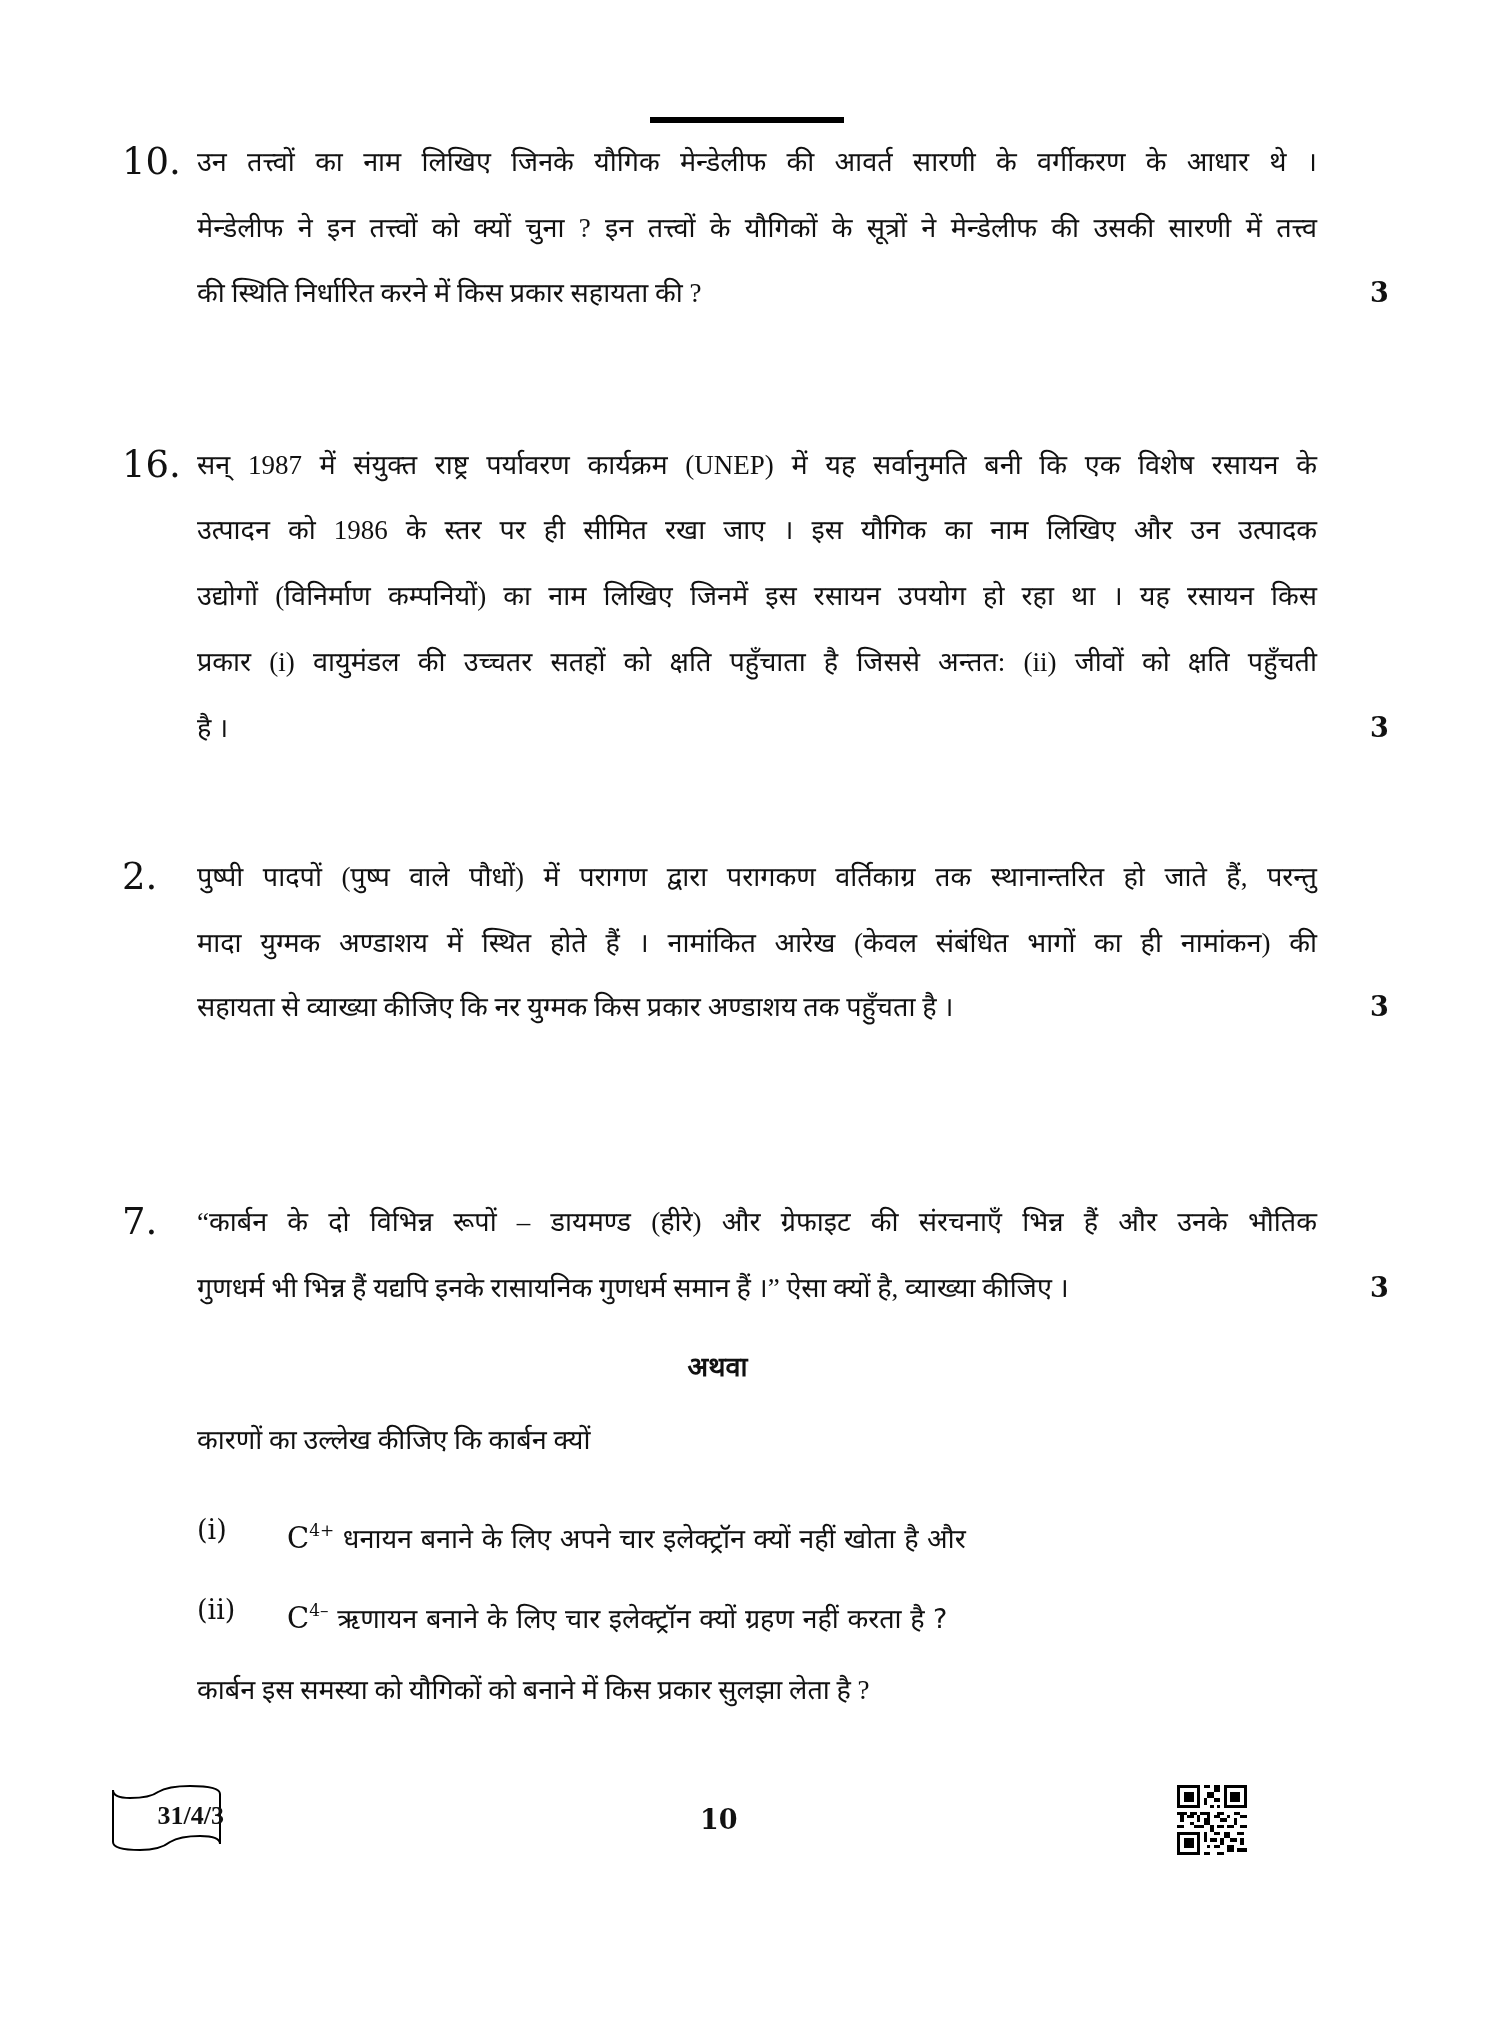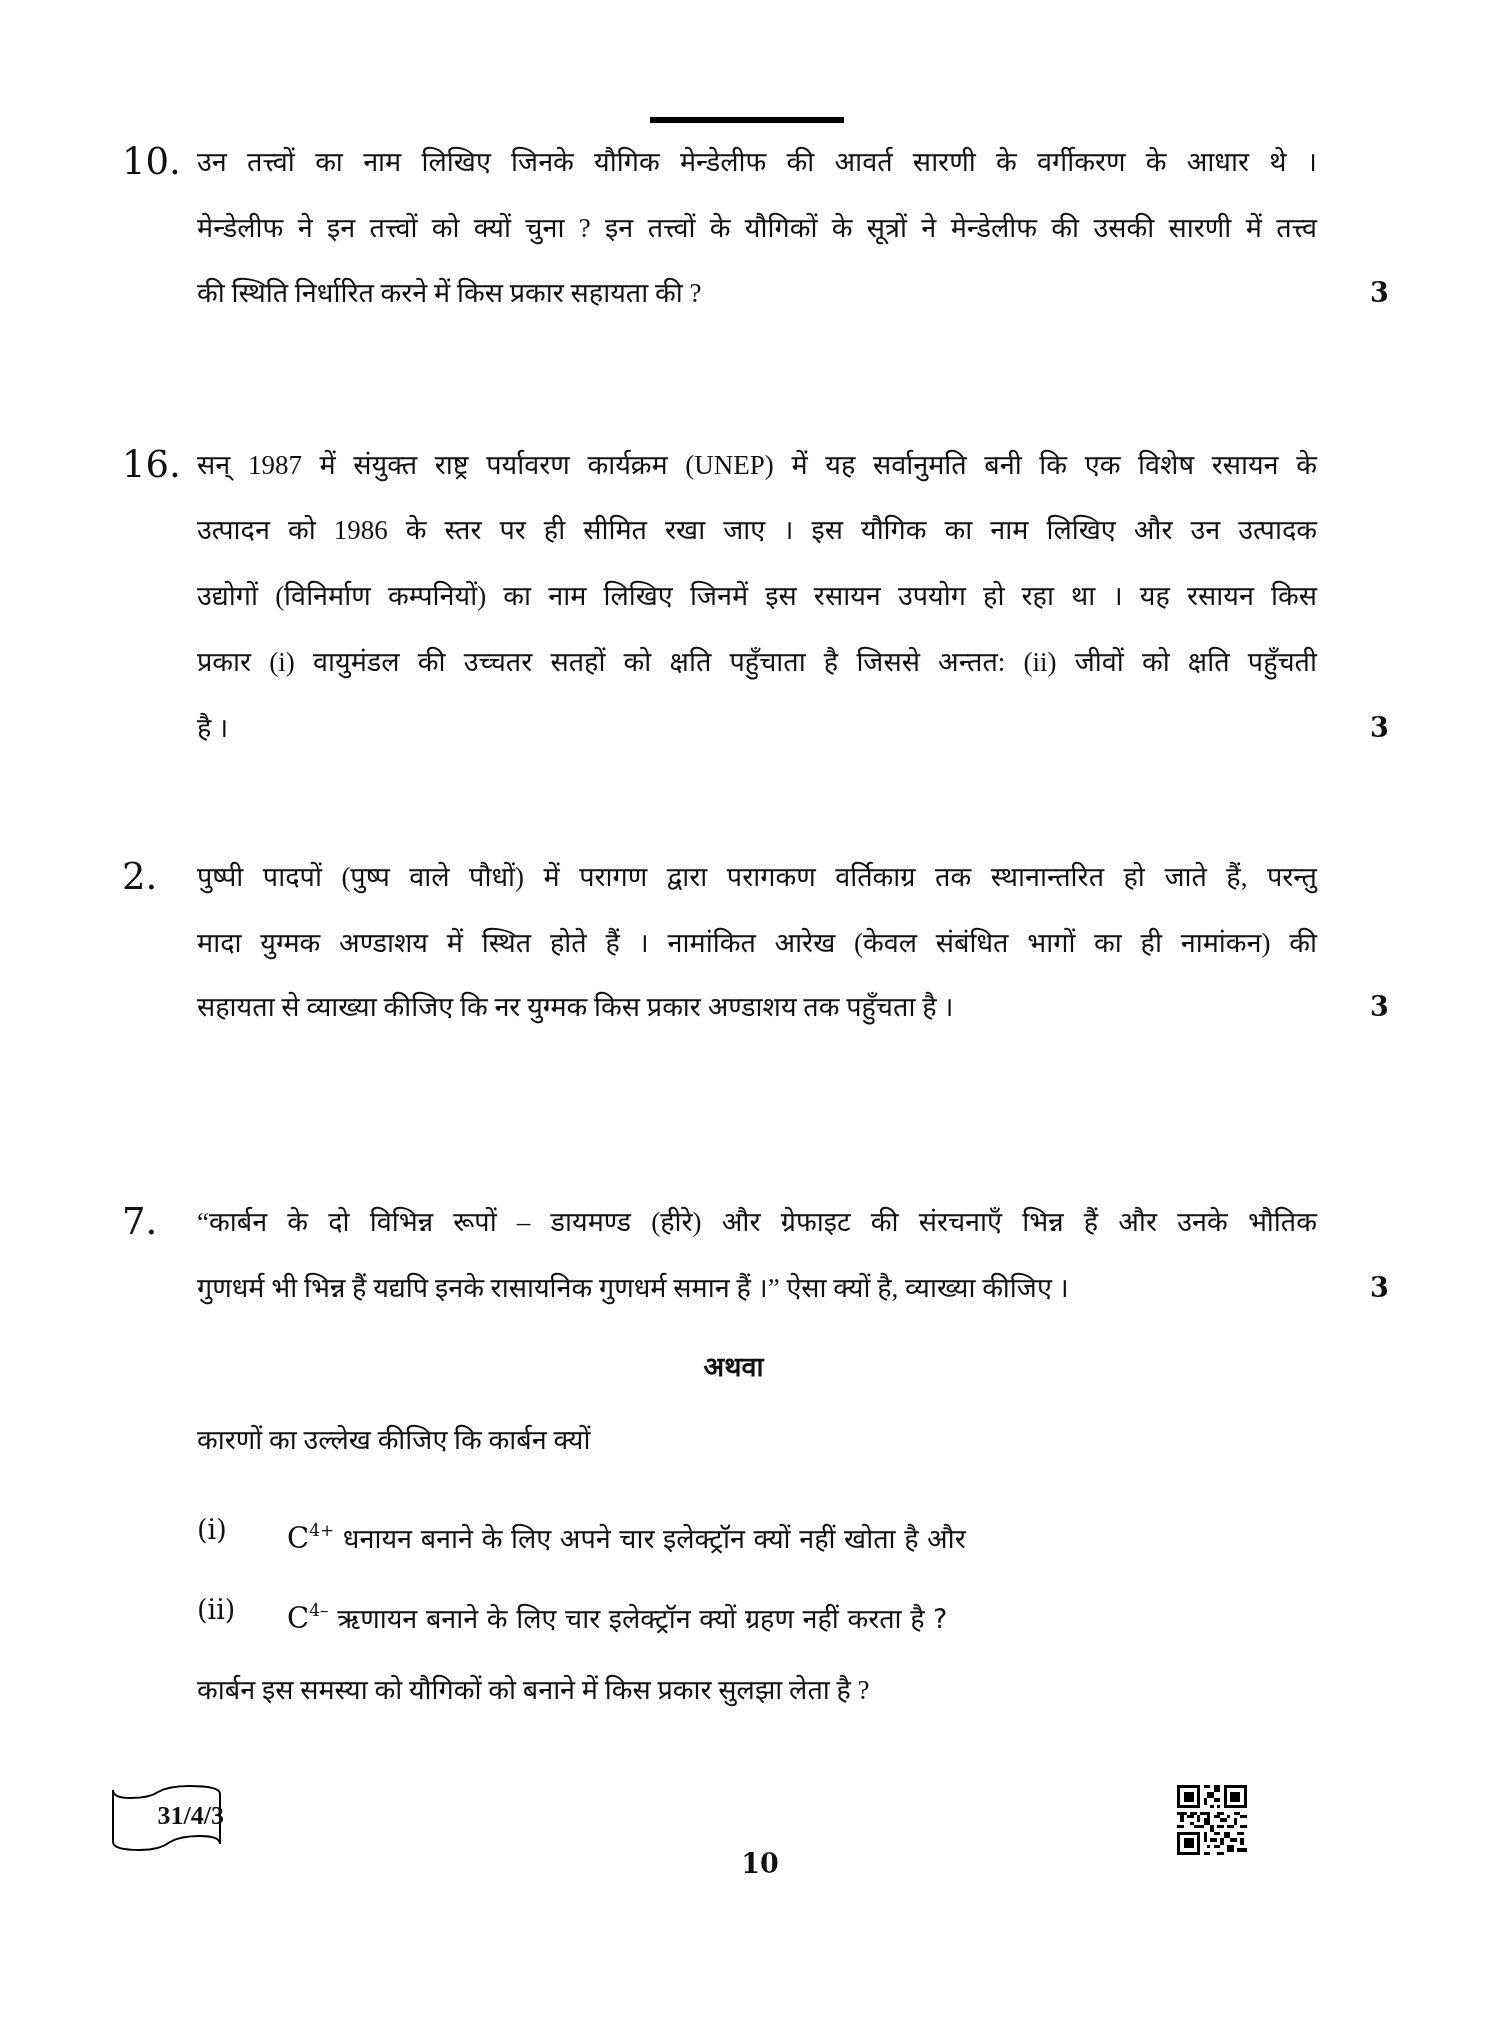--- a/index.html
+++ b/index.html
@@ -23,21 +23,20 @@
     font-family: "DejaVu Serif", "Liberation Serif", serif;
   }
   .marks {
     position: absolute; left: 1370px; font-size: 27px; line-height: 40px;
     font-weight: bold; font-family: "DejaVu Serif", "Liberation Serif", serif;
   }
   .or {
     position: absolute; left: 0; width: 1435px; text-align: center;
     font-size: 27px; line-height: 40px; font-weight: bold;
     font-family: "DejaVu Sans", "Liberation Sans", sans-serif;
-    margin-left: 16px;
   }
   .sublabel {
     position: absolute; left: 197px; font-size: 27px; line-height: 40px;
     font-family: "DejaVu Serif", "Liberation Serif", serif;
   }
   .subtext {
     position: absolute; left: 275px; font-size: 27px; line-height: 40px; white-space: nowrap;
     font-family: "DejaVu Sans", "Liberation Sans", sans-serif;
   }
   .sym { font-family: "DejaVu Serif", "Liberation Serif", serif; font-size: 29px; margin-left: 12px; }
@@ -45,24 +44,23 @@
   .code-flag {
     position: absolute; left: 110px; top: 1784px; width: 114px; height: 68px;
   }
   .code-flag svg { position: absolute; left: 0; top: 0; }
   .code-text {
     position: absolute; left: 0; top: 14px; width: 114px; text-align: right;
     font-size: 26px; font-weight: bold; line-height: 36px;
     font-family: "Liberation Serif", "DejaVu Serif", serif;
   }
   .page-num {
-    position: absolute; left: 700px; width: 120px; top: 1800px; text-align: center;
+    position: absolute; left: 700px; width: 120px; top: 1800px; text-align: left;
     font-size: 27px; font-weight: bold; line-height: 40px;
     font-family: "DejaVu Serif", "Liberation Serif", serif;
-    margin-top: 44px;
   }
   .qr { position: absolute; left: 1177px; top: 1785px; width: 70px; height: 70px; }
 </style>
 </head>
 <body>
 
 <div class="rule"></div>
 
 <div>
   <div class="qnum" style="top:142px">10.</div>

